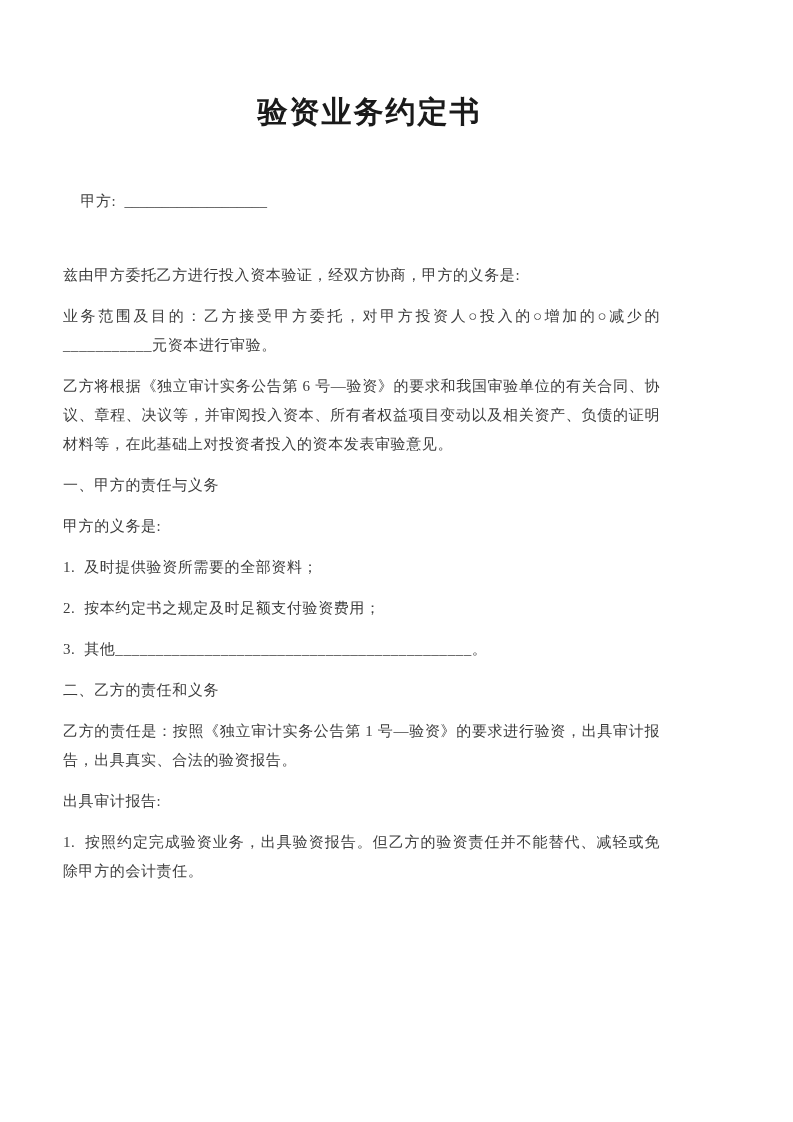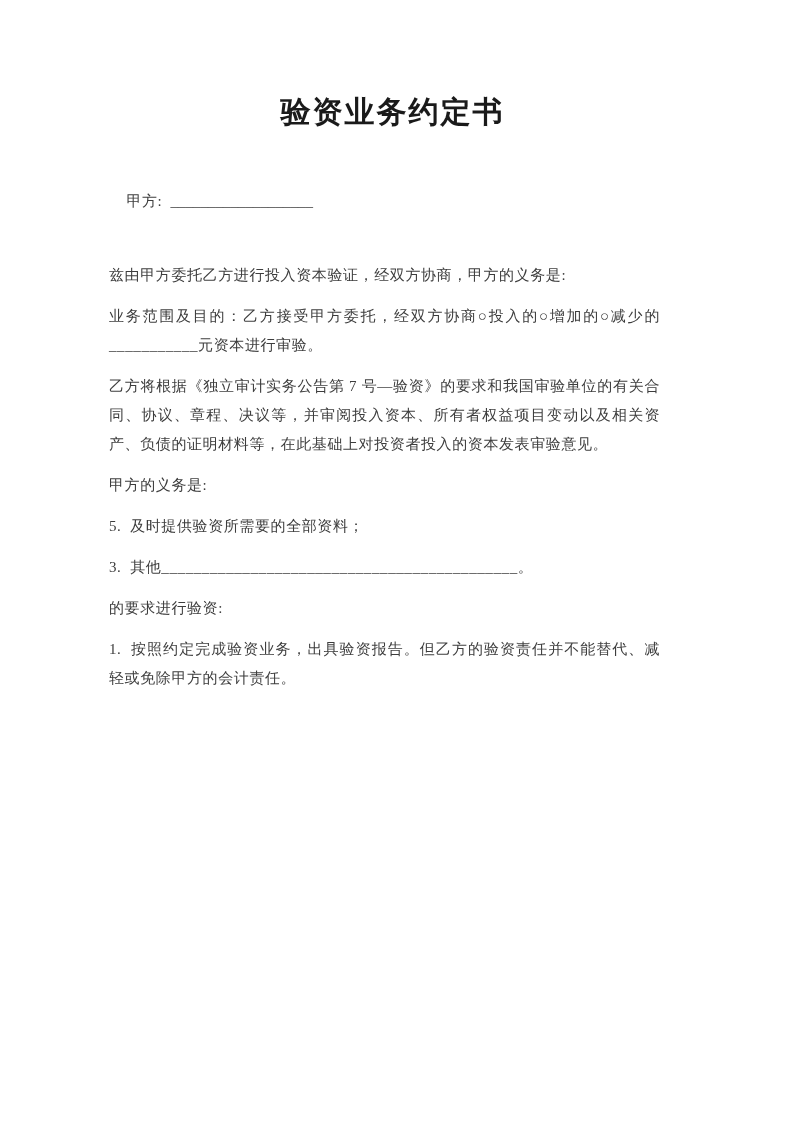--- a/index.html
+++ b/index.html
@@ -9,21 +9,21 @@
   }
   body {
     width: 793px;
     height: 1122px;
     overflow: hidden;
   }
   .page {
     box-sizing: border-box;
     width: 793px;
     height: 1116px;
-    padding: 92px 117px 40px 109px;
+    padding: 92px 117px 40px 63px;
     background: #ffffff;
     font-family: "Liberation Serif", "DejaVu Serif", serif;
     color: #3d3d3d;
   }
   .doc-title {
     margin: 0 0 26px 0;
     text-align: center;
     font-size: 30px;
     line-height: 40px;
     font-weight: bold;
@@ -57,32 +57,36 @@
 
   <h1 class="doc-title">验资业务约定书</h1>
 
   <p class="para party-line">
     <span class="party-label">甲方:</span><span class="blank-run">___________________</span>
   </p>
 
 
   <p class="para">兹由甲方委托乙方进行投入资本验证，经双方协商，甲方的义务是:</p>
 
-  <p class="para">业务范围及目的：乙方接受甲方委托，经双方协商○投入的○增加的○减少的___________元资本进行审验。</p>
+  <p class="para">业务范围及目的：乙方接受甲方委托，对甲方投资人○投入的○增加的○减少的___________元资本进行审验。</p>
 
-  <p class="para">乙方将根据《独立审计实务公告第 7 号—验资》的要求和我国审验单位的有关合同、协议、章程、决议等，并审阅投入资本、所有者权益项目变动以及相关资产、负债的证明材料等，在此基础上对投资者投入的资本发表审验意见。</p>
+  <p class="para">乙方将根据《独立审计实务公告第 6 号—验资》的要求和我国审验单位的有关合同、协议、章程、决议等，并审阅投入资本、所有者权益项目变动以及相关资产、负债的证明材料等，在此基础上对投资者投入的资本发表审验意见。</p>
 
+  <p class="para">一、甲方的责任与义务</p>
 
 
   <p class="para">甲方的义务是:</p>
 
-  <p class="para">5.  及时提供验资所需要的全部资料；</p>
+  <p class="para">1.  及时提供验资所需要的全部资料；</p>
 
+  <p class="para">2.  按本约定书之规定及时足额支付验资费用；</p>
 
   <p class="para">3.  其他____________________________________________。</p>
 
+  <p class="para">二、乙方的责任和义务</p>
 
+  <p class="para">乙方的责任是：按照《独立审计实务公告第 1 号—验资》的要求进行验资，出具审计报告，出具真实、合法的验资报告。</p>
 
-  <p class="para">的要求进行验资:</p>
+  <p class="para">出具审计报告:</p>
 
   <p class="para">1.  按照约定完成验资业务，出具验资报告。但乙方的验资责任并不能替代、减轻或免除甲方的会计责任。</p>
 
 </div>
 
 </body></html>

